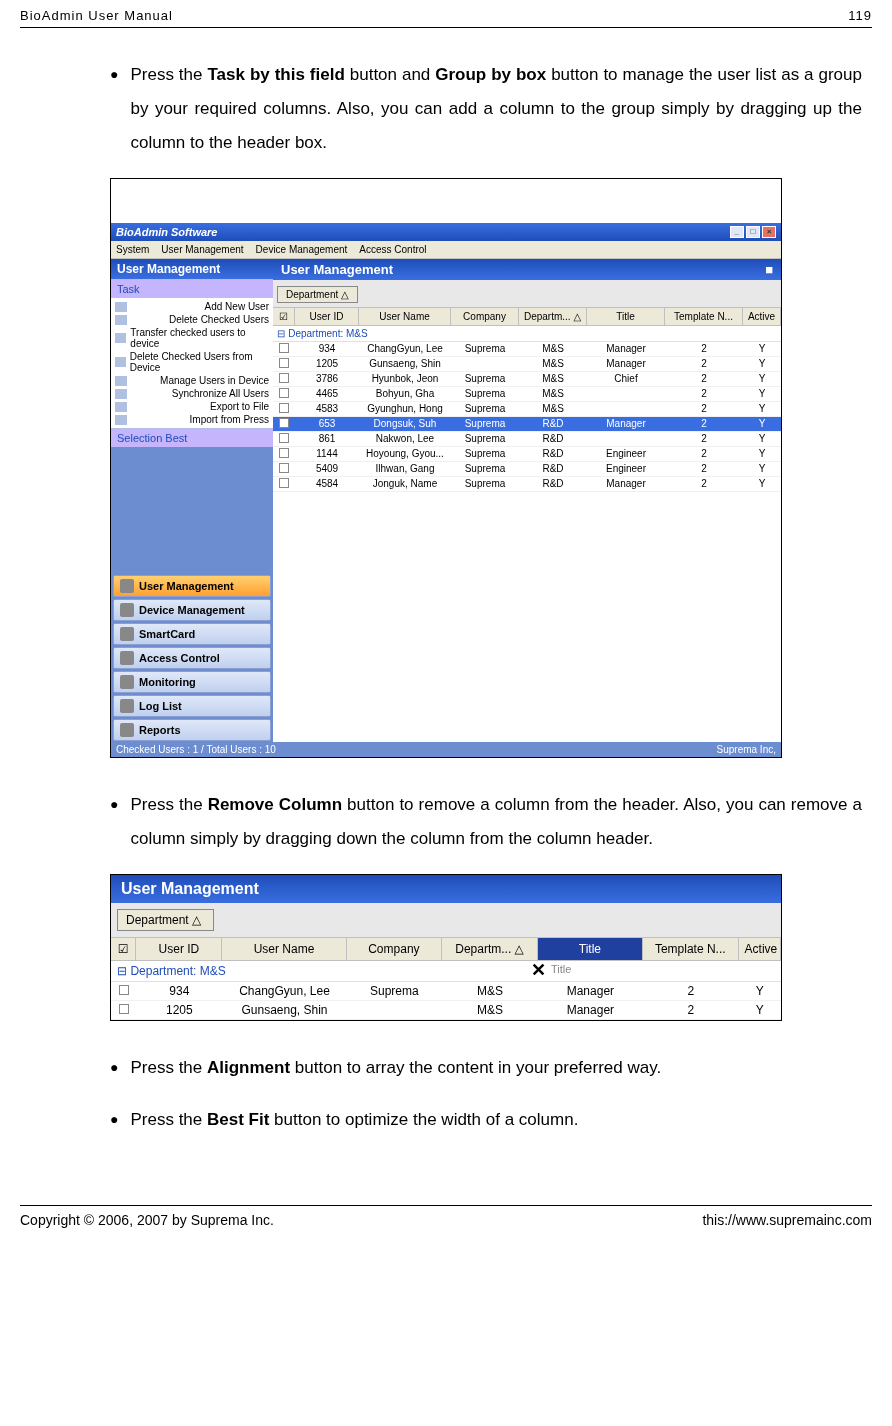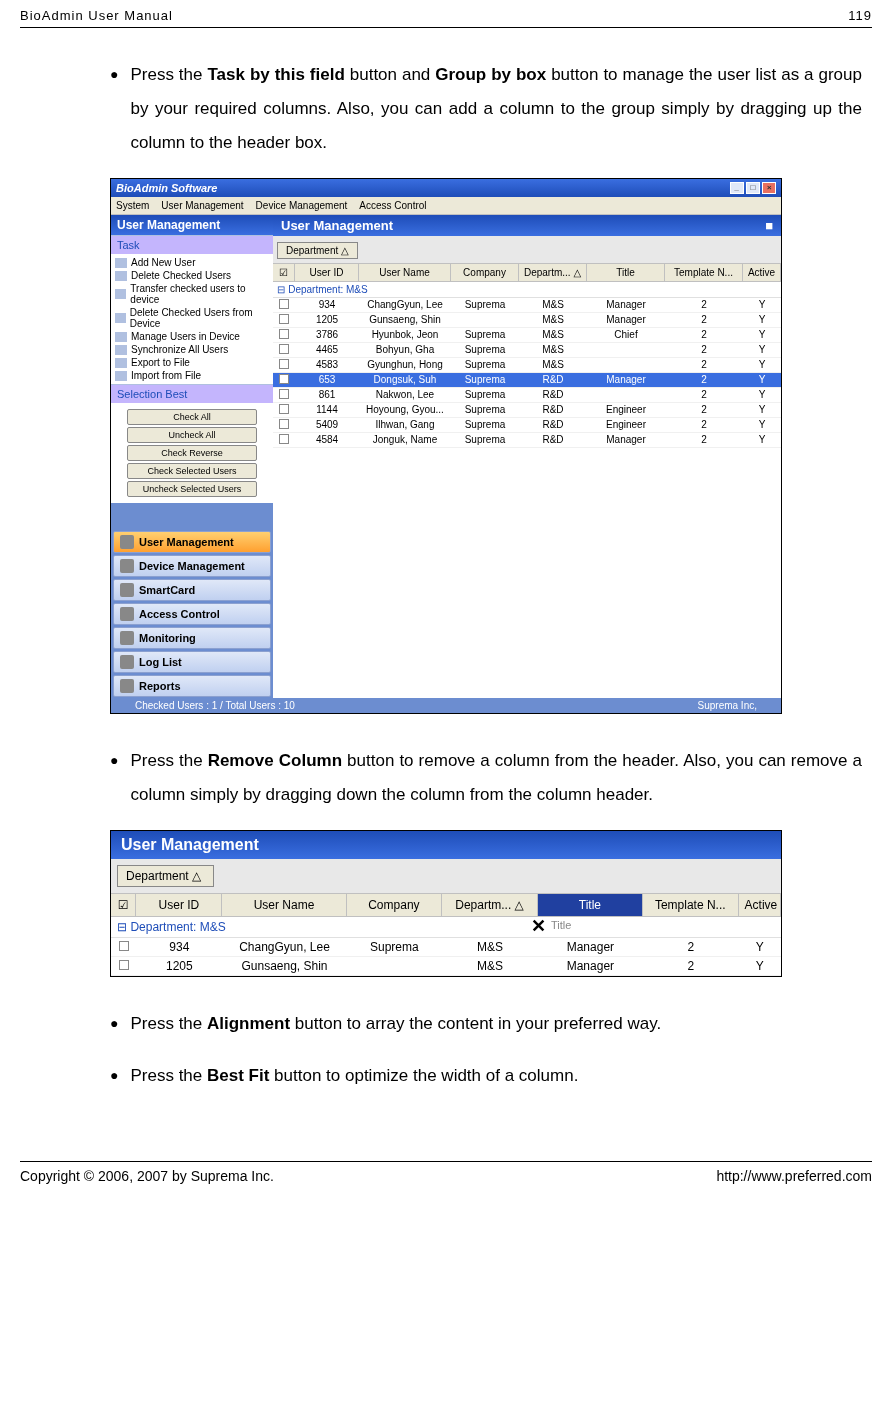--- a/index.html
+++ b/index.html
@@ -45,20 +45,21 @@
   .win-title {
     background: linear-gradient(#3a6ee0, #1e4db8);
     color: #fff;
     font-weight: bold;
     font-size: 11px;
     padding: 3px 5px;
     display: flex;
     justify-content: space-between;
     align-items: center;
     font-style: italic;
+    margin-top: 44px;
   }
   .win-ctrl { display: flex; gap: 2px; }
   .win-btn {
     width: 14px; height: 12px;
     background: #e0e8f8;
     border: 1px solid #fff;
     font-size: 8px;
     text-align: center;
     line-height: 10px;
     color: #333;
@@ -80,21 +81,21 @@
     flex-direction: column;
   }
   .panel-title {
     background: linear-gradient(#1e4db8, #3a6ee0);
     color: #fff;
     font-weight: bold;
     font-size: 12px;
     padding: 3px 6px;
   }
   .task-list { background: #fff; padding: 2px; font-size: 10px; }
-  .task-item { display: flex; align-items: center; gap: 4px; padding: 1px 2px; }
+  .task-item { display: flex; align-items: center; gap: 4px; padding: 1px 2px; justify-content: space-between; }
   .task-icon {
     width: 12px; height: 10px;
     background: #b0c0e0;
     display: inline-block;
   }
   .sel-tool-title {
     background: #c4b5fd;
     font-size: 11px;
     padding: 3px 6px;
     color: #1e4db8;
@@ -200,21 +201,21 @@
     width: 10px; height: 10px;
     border: 1px solid #888;
     display: inline-block;
     background: #fff;
   }
   .grid-fill { height: 250px; background: #fff; }
   .status-bar {
     background: #6c8dd0;
     color: #fff;
     font-size: 10px;
-    padding: 2px 24px;
+    padding: 2px 5px;
     display: flex;
     justify-content: space-between;
   }
   
   .ss2-title {
     background: linear-gradient(#1e4db8, #3a6ee0);
     color: #fff;
     font-weight: bold;
     font-size: 16px;
     padding: 5px 10px;
@@ -360,31 +361,24 @@
             <div class="task-item">
                 <span class="task-icon"></span>
                 <span>Synchronize All Users</span>
               </div>
             <div class="task-item">
                 <span class="task-icon"></span>
                 <span>Export to File</span>
               </div>
             <div class="task-item">
                 <span class="task-icon"></span>
-                <span>Import from File</span>
+                <span>Import from Press</span>
               </div>
           </div>
           <div class="sel-tool-title">Selection Best</div>
-          <div class="sel-buttons">
-            <div class="sel-btn">Check All</div>
-            <div class="sel-btn">Uncheck All</div>
-            <div class="sel-btn">Check Reverse</div>
-            <div class="sel-btn">Check Selected Users</div>
-            <div class="sel-btn">Uncheck Selected Users</div>
-          </div>
           <div class="spacer"></div>
           <div class="nav-item active">
               <span class="nav-icon"></span>
               <span>User Management</span>
             </div>
           <div class="nav-item">
               <span class="nav-icon"></span>
               <span>Device Management</span>
             </div>
           <div class="nav-item">
@@ -602,15 +596,15 @@
       <span class="bullet-dot">●</span>
       <span class="bullet-text">
         <span>Press the </span><b>Best Fit</b><span> button to optimize the width of a column.</span>
       </span>
     </div>
 
   </div>
 
   <div class="footer">
     <span>Copyright © 2006, 2007 by Suprema Inc.</span>
-    <span>http://www.preferred.com</span>
+    <span>this://www.supremainc.com</span>
   </div>
 </div>
 
 </body></html>

